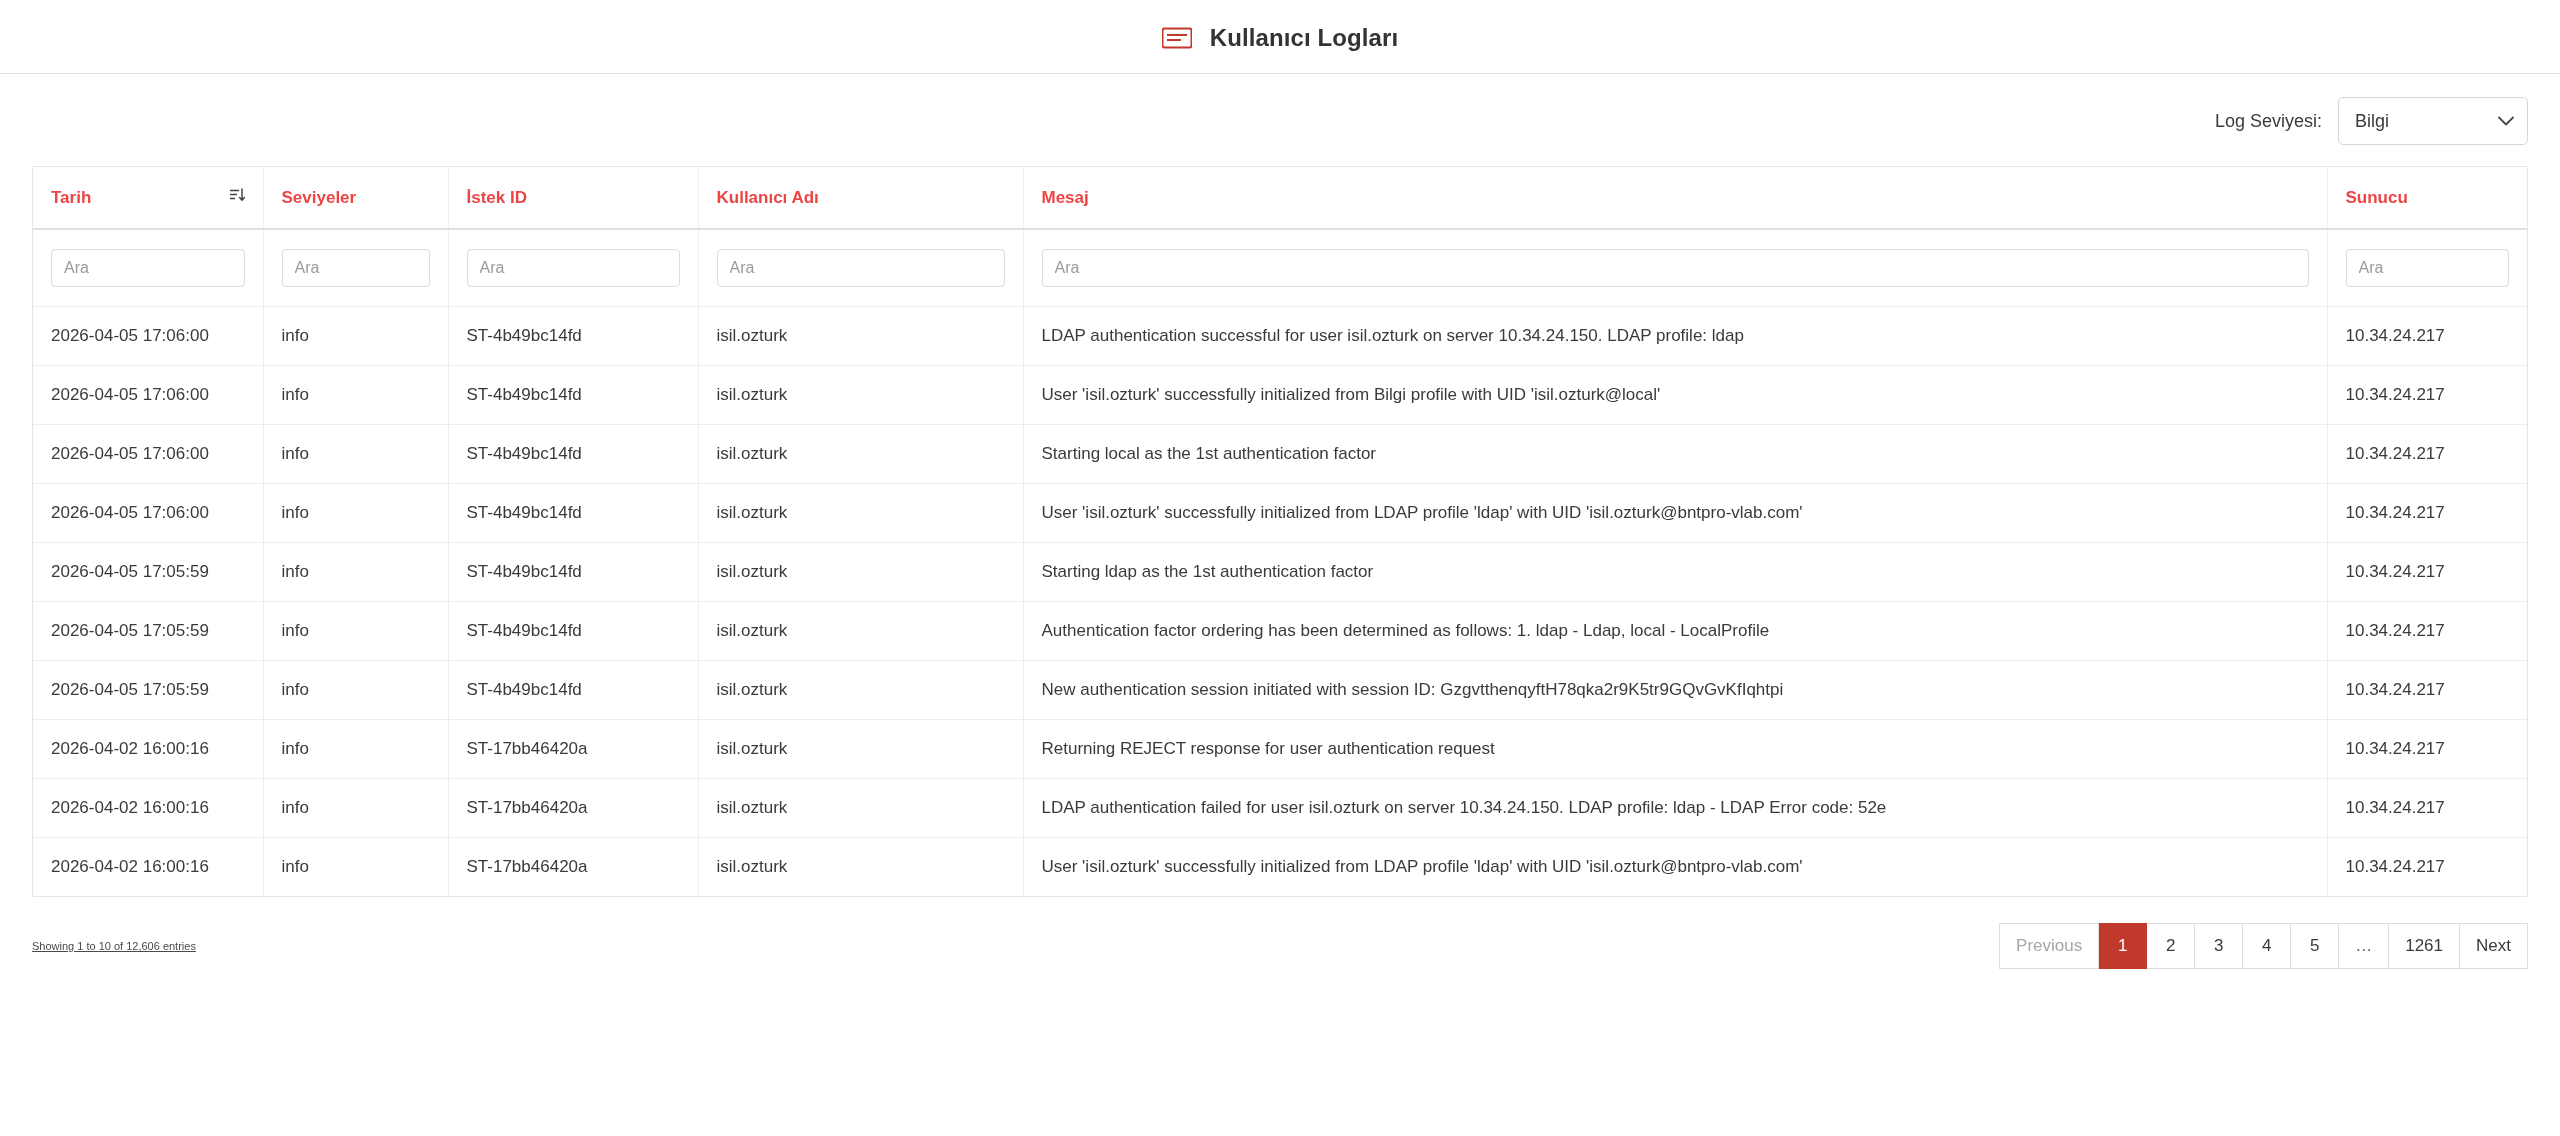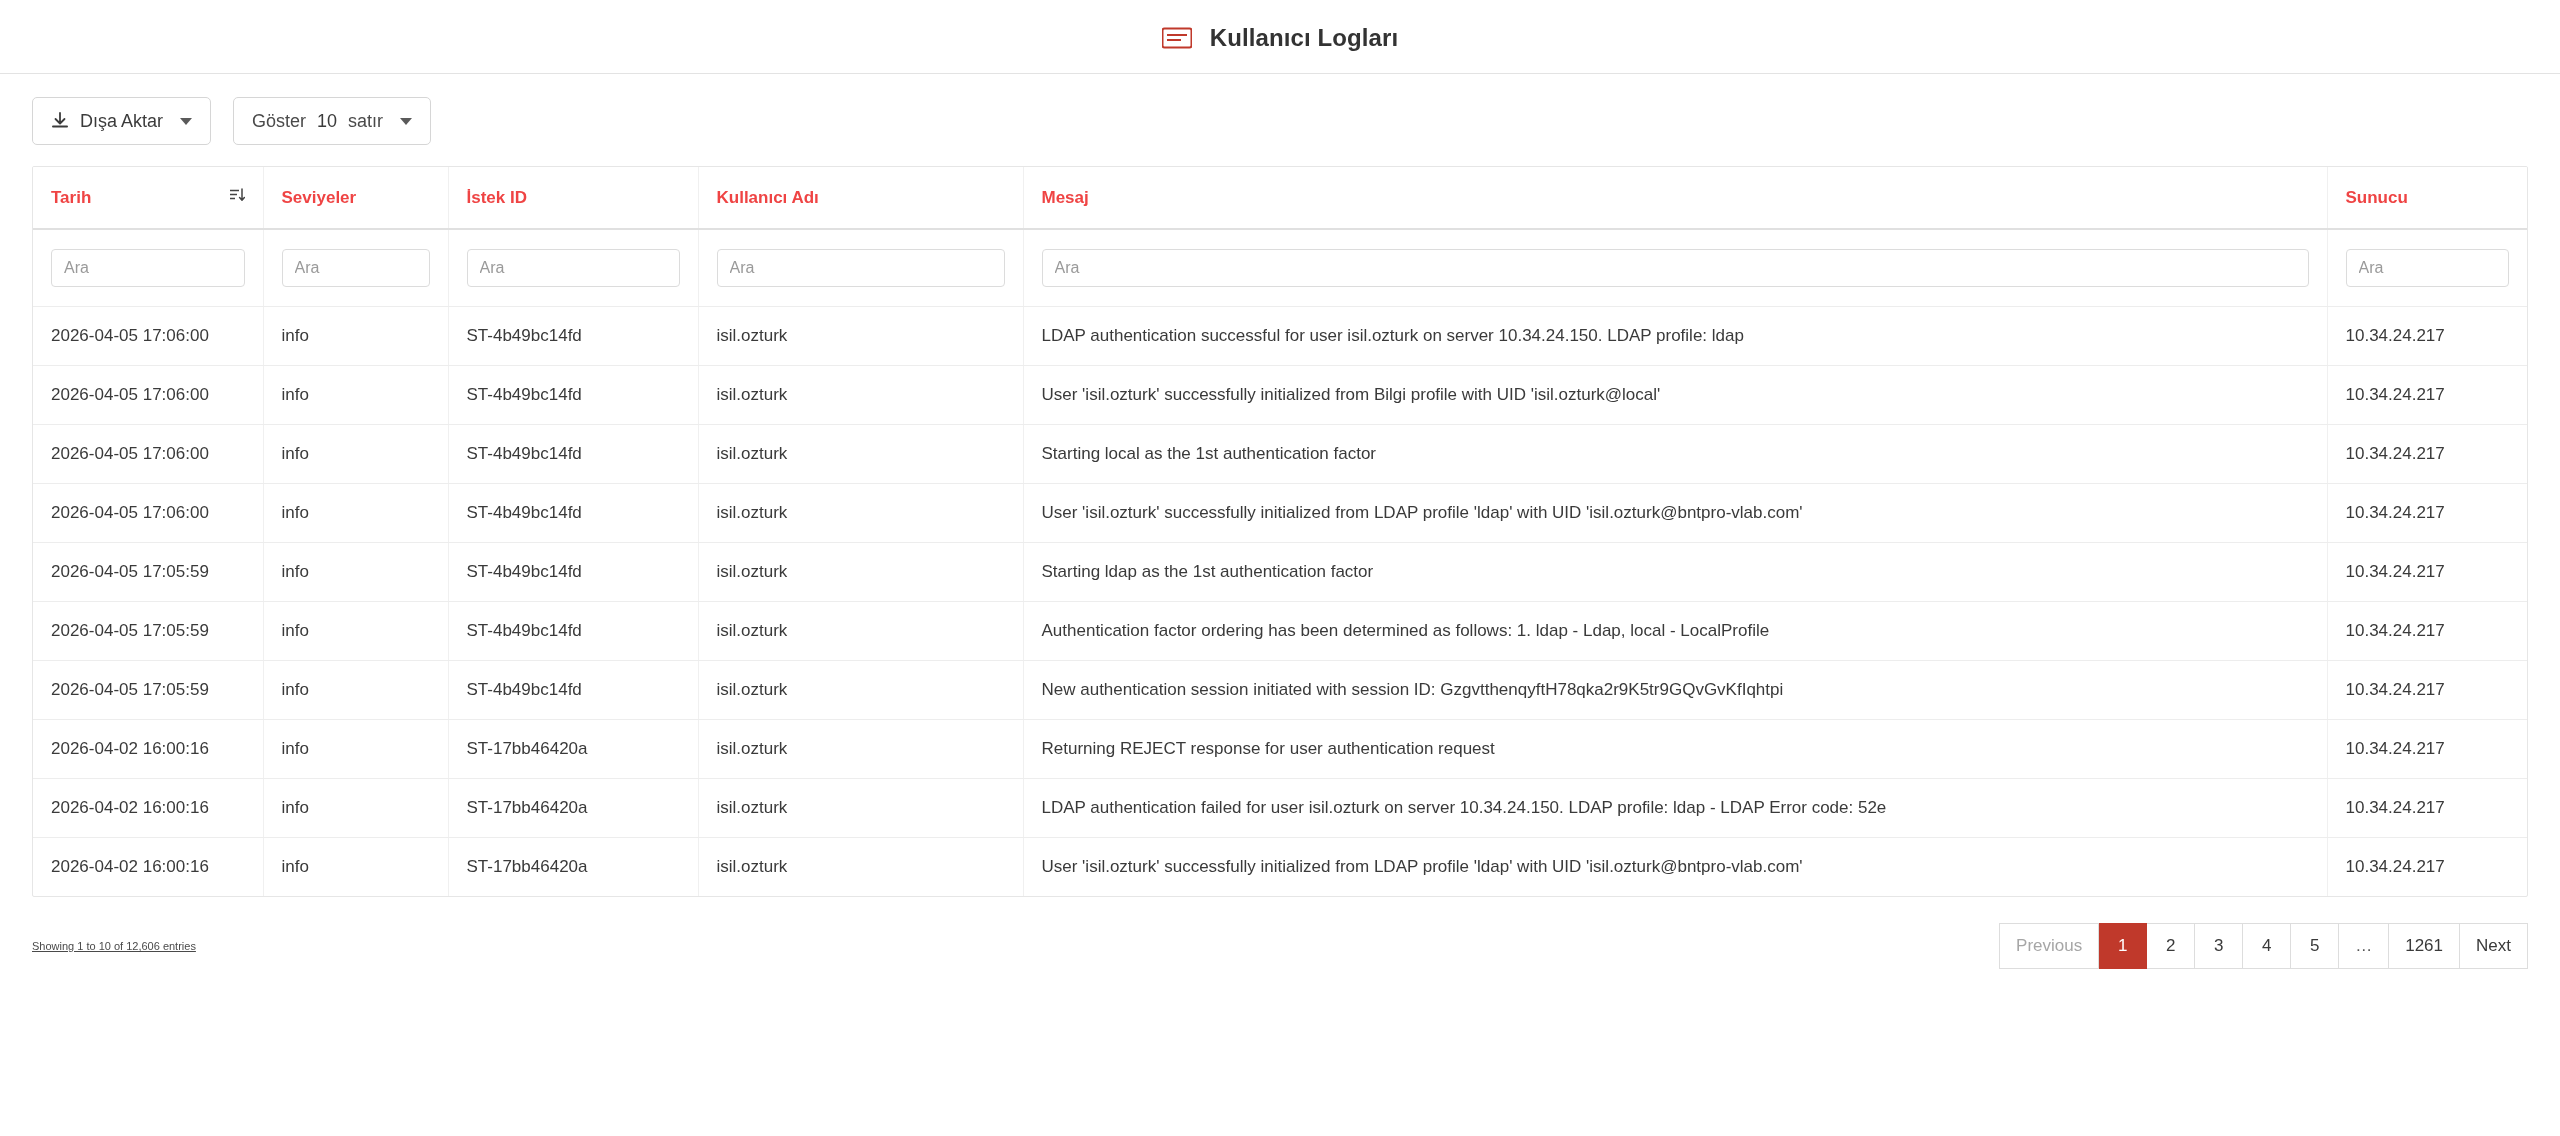--- a/index.html
+++ b/index.html
@@ -235,40 +235,34 @@
       <svg width="30" height="24" viewBox="0 0 30 24">
         <rect x="0.5" y="2.5" width="29" height="19" rx="2" ry="2" fill="none" stroke="#c0392b" stroke-width="2"></rect>
         <line x1="5" y1="9" x2="25" y2="9" stroke="#c0392b" stroke-width="2"></line>
         <line x1="5" y1="14" x2="19" y2="14" stroke="#c0392b" stroke-width="2"></line>
       </svg>
     </span>
     <span class="page-title">Kullanıcı Logları</span>
   </div>
 
   <div class="toolbar">
-    <div class="toolbar-left">
-      <button class="btn">
-        <span class="download-icon">
-          <svg width="18" height="18" viewBox="0 0 18 18">
-            <path d="M9 1 L9 11 M4.5 7 L9 11.5 L13.5 7" fill="none" stroke="#3b3b3b" stroke-width="1.8" stroke-linecap="round" stroke-linejoin="round"></path>
-            <path d="M2 14.5 L16 14.5" stroke="#3b3b3b" stroke-width="2" stroke-linecap="round"></path>
+
+    <div class="toolbar-right">
+      <span class="level-label">Log Seviyesi:</span>
+      <span class="select-wrap">
+        <select class="select-box">
+          <option>Bilgi</option>
+        </select>
+        <span class="select-arrow">
+          <svg width="16" height="10" viewBox="0 0 16 10">
+            <path d="M1 1.5 L8 8.5 L15 1.5" fill="none" stroke="#4a4a4a" stroke-width="1.8" stroke-linecap="round" stroke-linejoin="round"></path>
           </svg>
         </span>
-        <span>Dışa Aktar</span>
-        <span class="caret"></span>
-      </button>
-
-      <button class="btn">
-        <span class="muted">Göster</span>
-        <span class="count">10</span>
-        <span class="muted">satır</span>
-        <span class="caret"></span>
-      </button>
+      </span>
     </div>
-
   </div>
 
   <div class="table-wrap">
     <table class="logs">
       <colgroup>
         <col class="col-date">
           <col class="col-level">
           <col class="col-req">
         <col class="col-user">
           <col class="col-msg">

